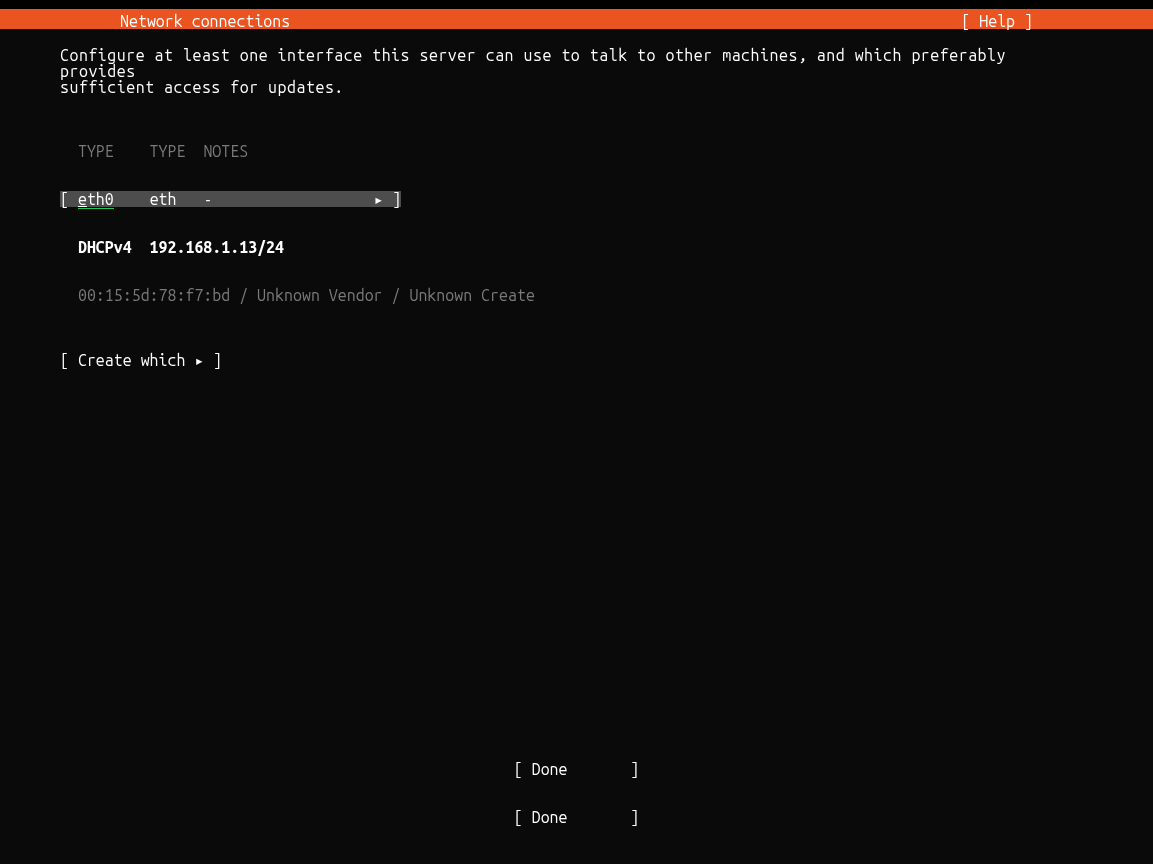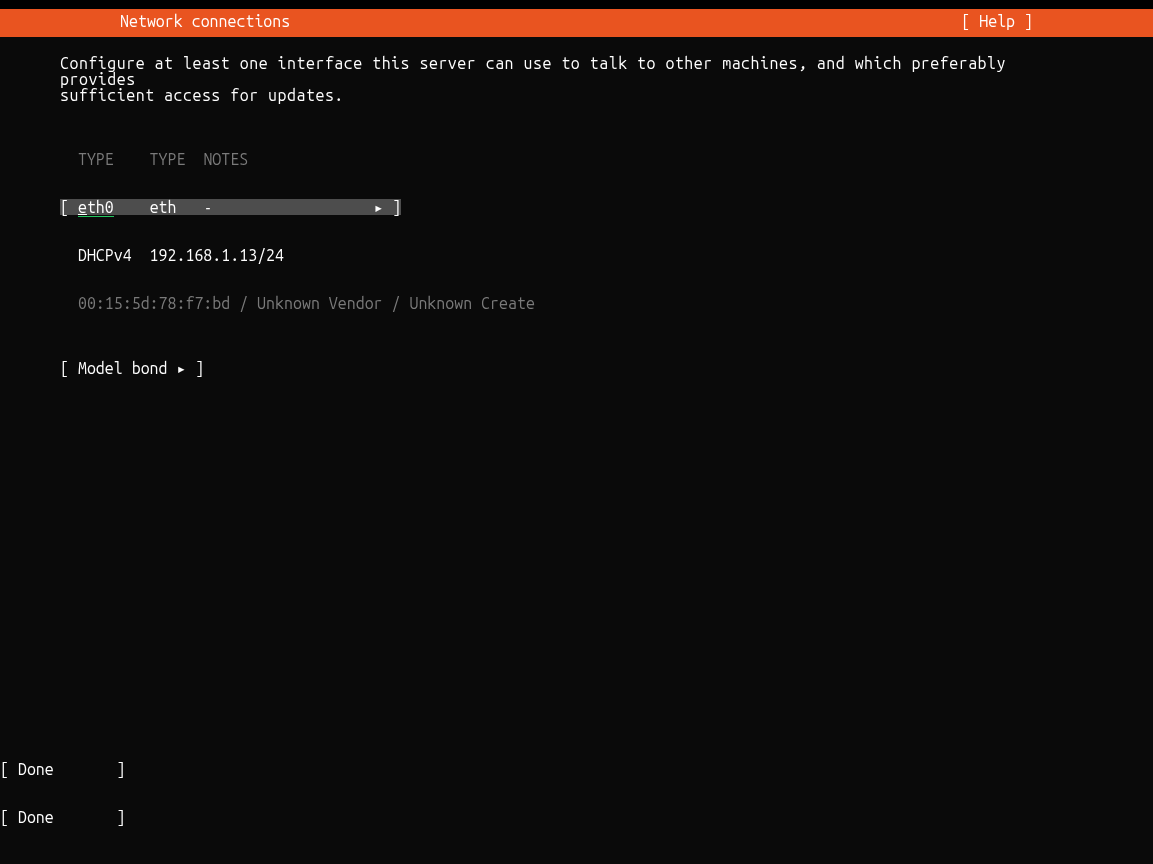--- a/index.html
+++ b/index.html
@@ -21,21 +21,21 @@
     
     .screen {
       width: 100%;
       height: 100%;
       background: #0a0a0a;
       position: relative;
     }
     
     .topbar {
       background: #e95420;
-      height: 28px;
+      height: 20px;
       line-height: 24px;
       color: #ffffff;
       padding: 0 120px;
       display: flex;
       justify-content: space-between;
       margin-top: 9px;
     }
     
     .topbar-left {
       white-space: pre;
@@ -75,38 +75,40 @@
       color: #ffffff;
     }
     
     .interface-row-underline {
       border-bottom: 1px solid #22c55e;
     }
     
     .detail-line {
       color: #ffffff;
       white-space: pre;
+      font-weight: bold;
     }
     
     .hw-line {
       color: #7a7a7a;
       white-space: pre;
     }
     
     .bond-line {
       margin-top: 16px;
       white-space: pre;
       color: #ffffff;
     }
     
     .footer {
       position: absolute;
       bottom: 16px;
       left: 0;
       right: 0;
+      text-align: center;
       line-height: 16px;
       white-space: pre;
       color: #ffffff;
     }
     
     .arrow {
       display: inline-block;
     }
 
     .nowrap {
@@ -127,21 +129,21 @@
     <div class="description">Configure at least one interface this server can use to talk to other machines, and which preferably provides
 sufficient access for updates.</div>
 
     <div class="table-area">
       <div class="table-header nowrap"><span>  </span><span>TYPE</span><span>    </span><span>TYPE</span><span>  </span><span>NOTES</span></div>
       <div><span class="interface-row-selected"><span>[</span><span> </span><span class="interface-row-underline"><span style="text-decoration: underline;">e</span><span>th0</span></span><span>    </span><span>eth</span><span>   </span><span>-</span><span>                  </span><span class="arrow">▸</span><span> </span><span>]</span></span></div>
       <div class="detail-line"><span>  </span><span>DHCPv4</span><span>  </span><span>192.168.1.13/24</span></div>
       <div class="hw-line"><span>  </span><span>00:15:5d:78:f7:bd / Unknown Vendor / Unknown Create</span></div>
     </div>
 
-    <div class="bond-line"><span>[</span><span> </span><span>Model bond</span><span> </span><span class="arrow">▸</span><span> </span><span>]</span></div>
+    <div class="bond-line"><span>[</span><span> </span><span>Create which</span><span> </span><span class="arrow">▸</span><span> </span><span>]</span></div>
 
   </div>
 
   <div class="footer">
     <div>[ Done       ]</div>
     <div>[ Done       ]</div>
   </div>
 
 </div>
 

